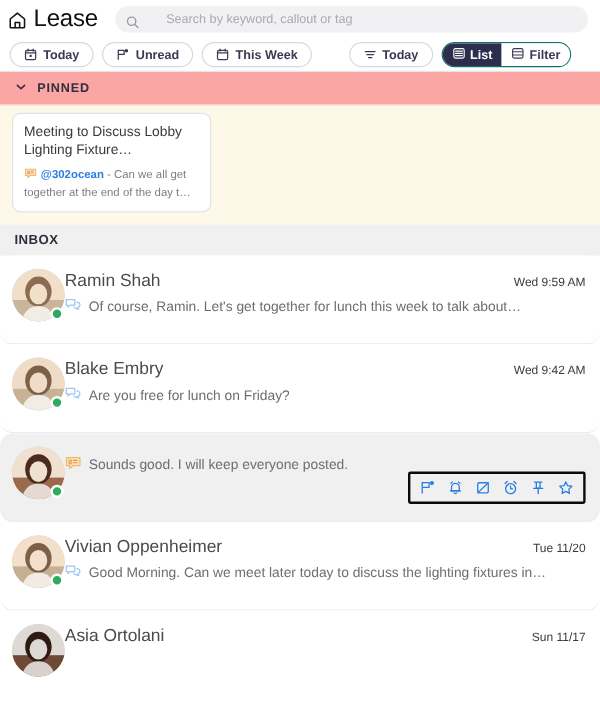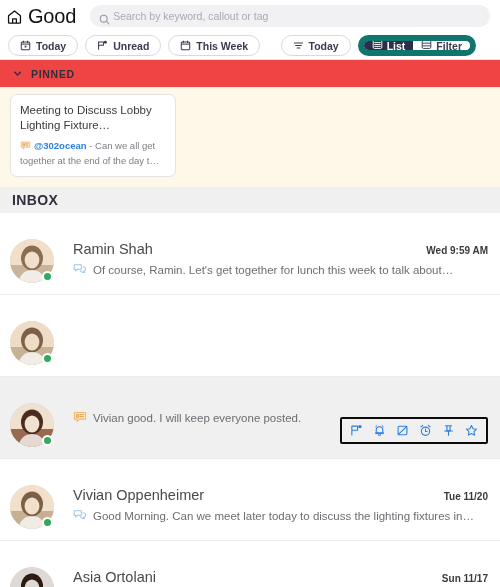--- a/index.html
+++ b/index.html
@@ -16,21 +16,21 @@
   .topbar {
     display: flex; align-items: center;
     height: 32px; padding: 0 10px 0 6px; gap: 6px;
   }
   .home-link { display:flex; align-items:center; gap:5px; flex:0 0 auto; }
   .home-icon { width:17px; height:17px; display:block; }
   .home-title { font-size: 20px; font-weight: 400; letter-spacing:-0.2px; color:#111; }
 
   .search-wrap {
     flex: 1 1 auto; height: 22px; background:#f1f1f3; border-radius: 11px;
-    display:flex; align-items:center; padding: 0 9px; gap: 3px; margin-left: 8px;
+    display:flex; align-items:center; padding: 0 9px; gap: 23px; margin-left: 8px;
   }
   .search-icon { width:11px; height:11px; flex:0 0 auto; display:block; }
   .search-input {
     border:0; outline:0; background:transparent; width:100%;
     font-family:"Liberation Sans", sans-serif; font-size:10.5px; color:#44444a;
   }
   .search-input::placeholder { color:#a9a9b2; }
 
   
   .filterbar {
@@ -39,70 +39,70 @@
   }
   .chip {
     display:inline-flex; align-items:center; gap:5px;
     height:21px; padding:0 11px; border:1px solid #d8d8de; border-radius:11px;
     background:#fff; font-size:10.5px; font-weight:700; color:#3a3a52;
     white-space:nowrap; cursor:pointer;
   }
   .chip svg { display:block; }
   .spacer { flex:1 1 auto; }
 
-  .seg { display:flex; align-items:center; border:6px solid #0f766e; border-radius:11px; overflow:hidden; height:21px; }
+  .seg { display:flex; align-items:center; border:1px solid #0f766e; border-radius:11px; overflow:hidden; height:21px; }
   .seg-btn {
     display:inline-flex; align-items:center; gap:4px; height:100%;
     padding:0 8px; font-size:10.5px; font-weight:700; color:#3a3a52;
     background:#fff; cursor:pointer; border:0;
     font-family:"Liberation Sans", sans-serif;
   }
   .seg-btn.active { background:#2d2d4e; color:#fff; }
   .seg-btn.active svg * { stroke:#fff; fill:none; }
 
   
   .pinned-head {
-    background:#ef4444; height:28px; display:flex; align-items:center;
+    background:#fca5a5; height:28px; display:flex; align-items:center;
     gap:8px; padding:0 12px; border-bottom:1px solid #f2ecd8;
   }
   .pinned-label { font-size:10.5px; font-weight:700; letter-spacing:.7px; color:#2f2f3d; }
   .pinned-body { background:#fdf8e8; padding:6px 10px 10px 10px; }
   .pin-card {
     width:166px; border:1px solid #e3e3e6; border-radius:7px; background:#fff;
     padding:8px 9px 9px 9px;
   }
   .pin-title { font-size:11.5px; line-height:15px; color:#3a3a3a; font-weight:400; }
   .pin-snippet { margin-top:6px; font-size:9.5px; line-height:13px; color:#7d7d85; }
   .pin-snippet .tag { color:#2a7de1; font-weight:700; }
   .msg-icon-inline { display:inline-block; vertical-align:-2px; margin-right:3px; }
 
   
   .inbox-head {
     background:#f0f0f0; height:26px; display:flex; align-items:center;
-    padding:0 12px; font-size:14px; font-weight:700; letter-spacing:.4px; color:#2f2f3d;
+    padding:0 12px; font-size:11px; font-weight:700; letter-spacing:.4px; color:#2f2f3d;
   }
   .list { display:block; }
   .row {
-    position:relative; display:flex; align-items:flex-start; gap:19px;
-    padding:26px 12px 11px 10px; border-bottom:1px solid #ececec; background:#fff;
-    min-height:74px; cursor:pointer;
+    position:relative; display:flex; align-items:flex-start; gap:0;
+    padding:11px 12px 11px 10px; border-bottom:1px solid #ececec; background:#fff;
+    min-height:74px; cursor:pointer;border-radius:11px;
   }
   .row.selected { background:#f0f0f0; }
   .row:last-child { border-bottom:0; }
 
   .avatar-wrap { position:relative; flex:0 0 auto; width:44px; height:44px; }
   .avatar { width:44px; height:44px; border-radius:50%; display:block; overflow:hidden; background:#d9d4cd; }
   .status-dot {
     position:absolute; right:1px; bottom:1px; width:11px; height:11px;
     border-radius:50%; background:#2eab5b; border:2px solid #fff;
   }
   .row-main { flex:1 1 auto; min-width:0; padding-top:2px; }
   .row-top { display:flex; align-items:baseline; gap:8px; }
   .row-name { font-size:14.5px; font-weight:400; color:#4a4a4a; white-space:nowrap; overflow:hidden; text-overflow:ellipsis; flex:1 1 auto; }
-  .row-time { font-size:10px; font-weight:700; color:#3a3a3a; flex:0 0 auto; white-space:nowrap; }
+  .row-time { font-size:10px; font-weight:400; color:#3a3a3a; flex:0 0 auto; white-space:nowrap; }
   .row-snippet { margin-top:5px; display:flex; align-items:center; gap:6px; font-size:11.5px; color:#6d6d73; }
   .row-snippet .txt { white-space:nowrap; overflow:hidden; text-overflow:ellipsis; }
 
   
   .actions {
     position:absolute; right:12px; bottom:14px;
     display:flex; align-items:center; gap:0;
     background:#f0f0f0; border:2px solid #0a0a0a; border-radius:2px;
     padding:2px 3px;
   }
@@ -118,21 +118,21 @@
 <div id="app">
 
   <div class="topbar">
     <div class="home-link">
       <span class="home-icon">
         <svg width="17" height="17" viewBox="0 0 20 20" fill="none">
           <path d="M3 9.2 10 3.5l7 5.7V17a.9.9 0 0 1-.9.9H3.9A.9.9 0 0 1 3 17V9.2Z" stroke="#111" stroke-width="1.5" stroke-linejoin="round"></path>
           <path d="M7.8 17.9v-5.2h4.4v5.2" stroke="#111" stroke-width="1.5" stroke-linejoin="round"></path>
         </svg>
       </span>
-      <span class="home-title">Good</span>
+      <span class="home-title">Lease</span>
     </div>
 
     <div class="search-wrap">
       <span class="search-icon">
         <svg width="11" height="11" viewBox="0 0 14 14" fill="none">
           <circle cx="6" cy="6" r="4.4" stroke="#9a9aa2" stroke-width="1.4"></circle>
           <path d="M9.4 9.4 12.6 12.6" stroke="#9a9aa2" stroke-width="1.4" stroke-linecap="round"></path>
         </svg>
       </span>
       <input class="search-input" type="text" placeholder="Search by keyword, callout or tag" style="">
@@ -278,20 +278,33 @@
               <g clip-path="url(#cl1)">
                 <rect width="44" height="44" fill="#efdcc6"></rect>
                 <rect y="26" width="44" height="18" fill="#c7b296"></rect>
                 <ellipse cx="22" cy="19" rx="11" ry="12.5" fill="#7e5f48"></ellipse>
                 <ellipse cx="22" cy="21" rx="7.4" ry="8.6" fill="#efdcc6"></ellipse>
                 <path d="M8 44c2-9 7-13 14-13s12 4 14 13Z" fill="#ffffff" opacity=".75"></path>
               </g>
             </svg></div>
           <span class="status-dot"></span>
         </div>
+        <div class="row-main">
+          <div class="row-top">
+            <div class="row-name">Blake Embry</div>
+            <div class="row-time">Wed 9:42 AM</div>
+          </div>
+          <div class="row-snippet">
+            <span><svg width="14" height="14" viewBox="0 0 16 16" fill="none">
+                <path d="M1.4 3.1h8.1v5.2H5.2L3 10.1V8.3H1.4Z" stroke="#9cc6f0" stroke-width="1.2" stroke-linejoin="round"></path>
+                <path d="M11.1 5.6a2.6 2.6 0 1 1 .9 5.1l1.3 1.4-2.6-.5a2.6 2.6 0 0 1-2.3-2" stroke="#9cc6f0" stroke-width="1.2" stroke-linejoin="round"></path>
+              </svg></span>
+            <span class="txt">Are you free for lunch on Friday?</span>
+          </div>
+        </div>
       </div>
       <div class="row selected">
         <div class="avatar-wrap">
           <div class="avatar"><svg width="44" height="44" viewBox="0 0 44 44">
               <defs>
                 <clipPath id="cl2">
                   <circle cx="22" cy="22" r="22"></circle>
                 </clipPath>
               </defs>
               <g clip-path="url(#cl2)">
@@ -304,21 +317,21 @@
             </svg></div>
           <span class="status-dot"></span>
         </div>
         <div class="row-main">
           <div class="row-snippet">
             <span><svg width="14" height="14" viewBox="0 0 16 16" fill="none">
                 <path d="M1.6 2.8h12.8v7.6H7.6l-3 2.6v-2.6H1.6Z" fill="#fde3c0" stroke="#f0b870" stroke-width="1.2" stroke-linejoin="round"></path>
                 <path d="M4.1 5.1h2v3.4h-2z" stroke="#e09a44" stroke-width="1"></path>
                 <path d="M7.9 5.3h4M7.9 7.5h4" stroke="#e09a44" stroke-width="1" stroke-linecap="round"></path>
               </svg></span>
-            <span class="txt">Vivian good. I will keep everyone posted.</span>
+            <span class="txt">Sounds good. I will keep everyone posted.</span>
           </div>
         </div>
         <div class="actions">
           <button class="action-btn">
             <span>
               <svg width="13" height="13" viewBox="0 0 16 16" fill="none">
                 <path d="M2.3 2.4v11M2.3 2.6h7v5h-7" stroke="#2a7de1" stroke-width="1.35" stroke-linecap="round" stroke-linejoin="round"></path>
                 <circle cx="12.2" cy="3.2" r="2.1" fill="#2a7de1"></circle>
               </svg>
             </span>

